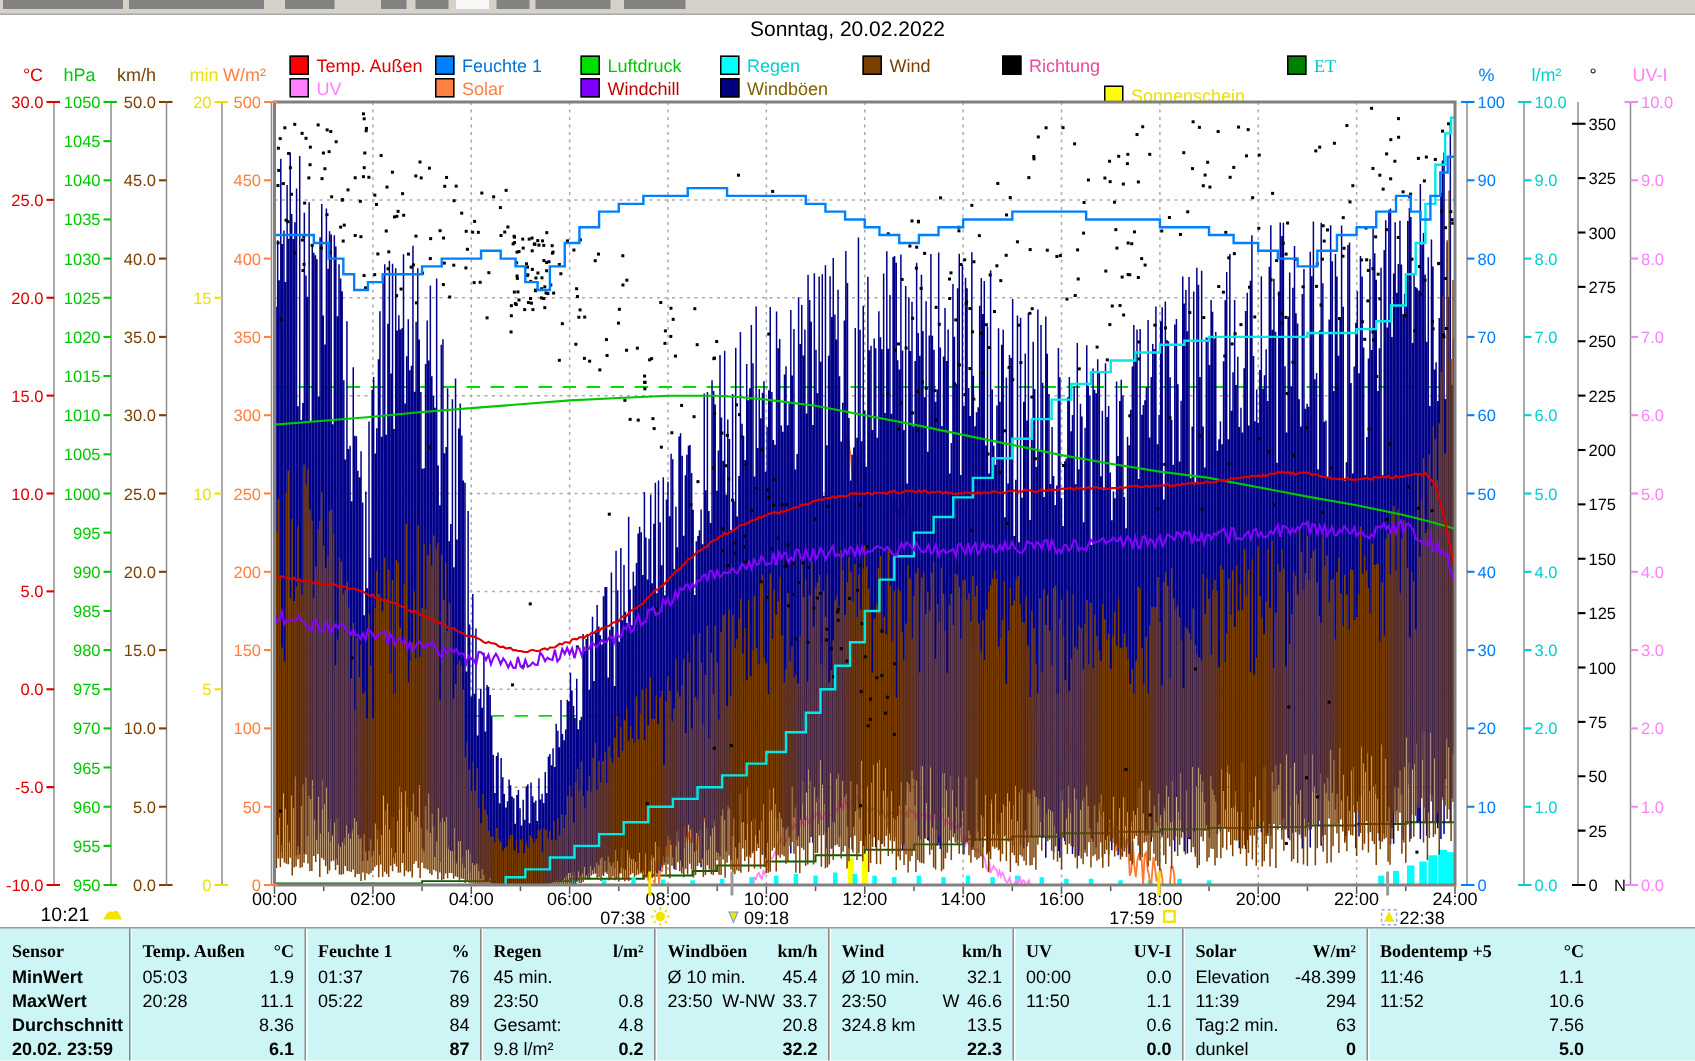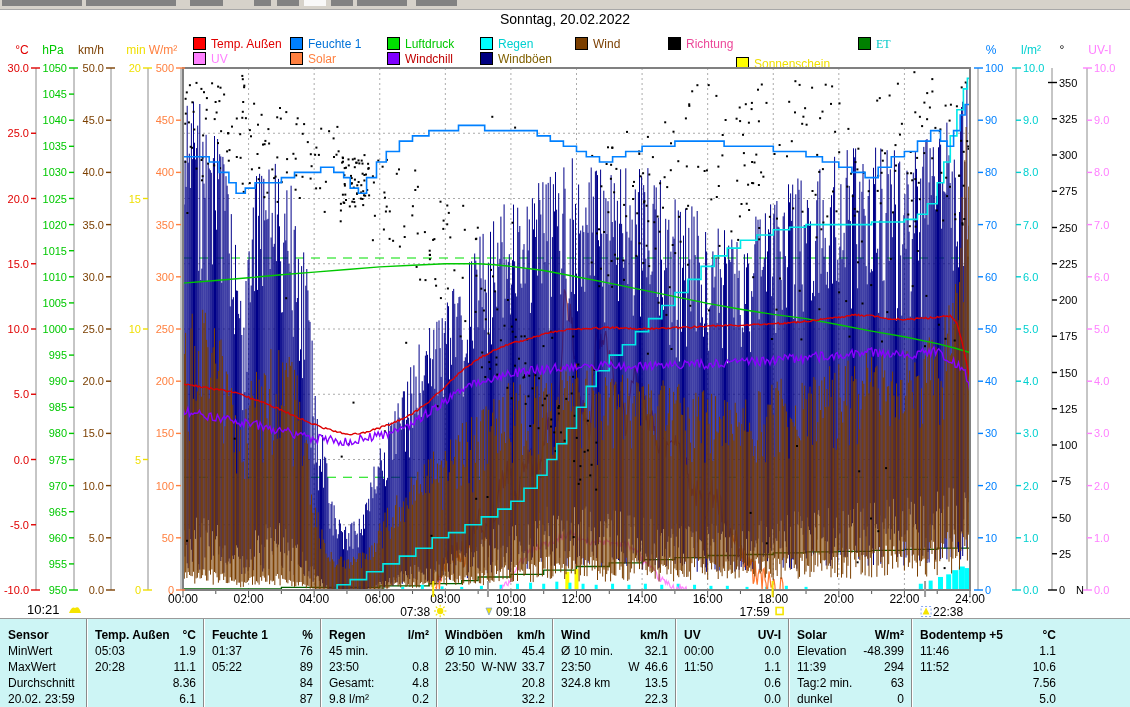--- a/index.html
+++ b/index.html
@@ -14,26 +14,26 @@
   #legend{position:absolute;left:0;top:0;width:1130px;height:68px;}
   .lgi{position:absolute;height:14px;font-size:12px;white-space:nowrap;line-height:13px;}
   .lbox{display:inline-block;width:11px;height:11px;border:1px solid #000;vertical-align:-2px;}
   .llab{margin-left:5px;}
   #chart{position:absolute;left:0;top:0;width:1130px;height:625px;}
   #stats{position:absolute;left:0;top:618px;width:1130px;height:89px;background:#CDF5F5;
          border-top:1px solid #9A9A9A;font-size:12px;}
   .col{position:absolute;top:0;height:89px;box-sizing:border-box;padding-top:7px;}
   .col.sep{border-left:1px solid #8A8A8A;box-shadow:inset 1px 0 0 #FFFFFF;}
   .th{display:flex;justify-content:space-between;font-weight:bold;height:17px;
-      padding:0 7px 0 8px;align-items:center;}
+      padding:0 7px 0 8px;align-items:center;font-family:Liberation Serif, serif;}
   .trow{display:flex;height:16px;padding:0 7px 0 8px;align-items:center;}
   .tl{flex:0 0 auto;}
   .sp{flex:1 1 auto;}
   .tm{margin-right:5px;}
-  .b{font-weight:normal;}
+  .b{font-weight:bold;}
 </style>
 </head>
 <body>
 
 <div id="toolbar">
     <div class="tseg" style="left: 2px; width: 80px;"></div>
     <div class="tseg" style="left: 86px; width: 90px;"></div>
     <div class="tseg" style="left: 190px; width: 33px;"></div>
     <div class="tseg" style="left: 254px; width: 17px;"></div>
     <div class="tseg" style="left: 277px; width: 22px;"></div>

